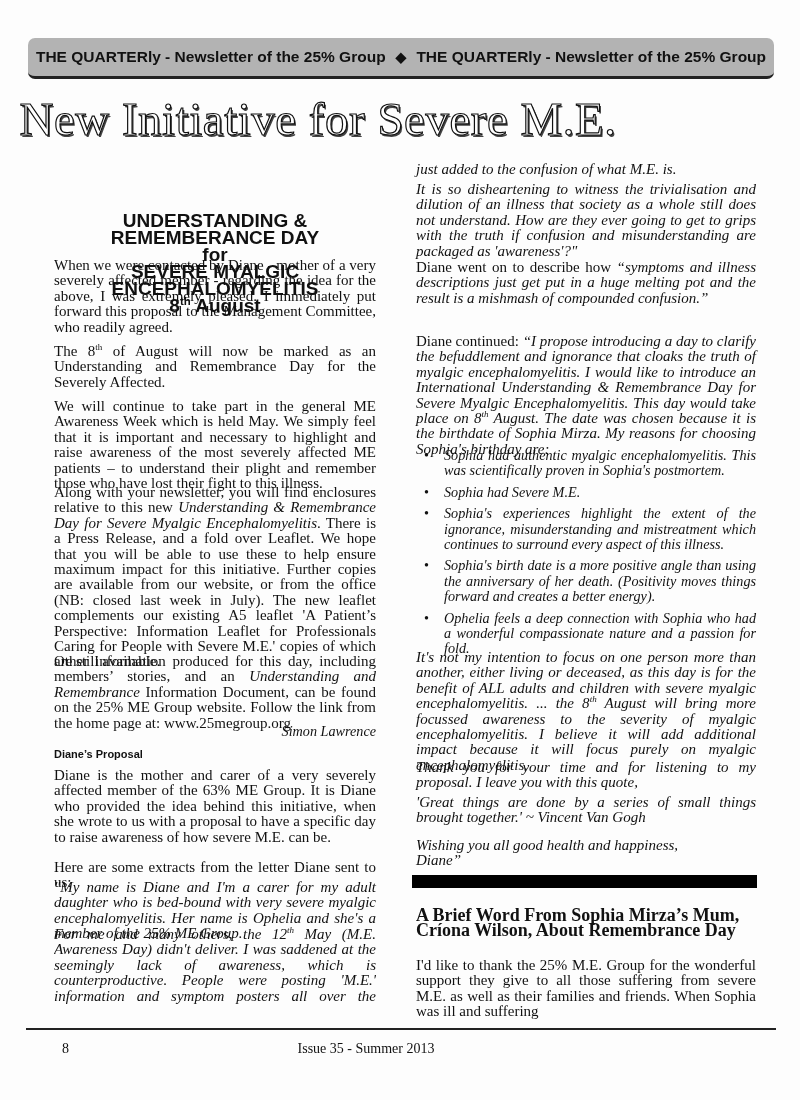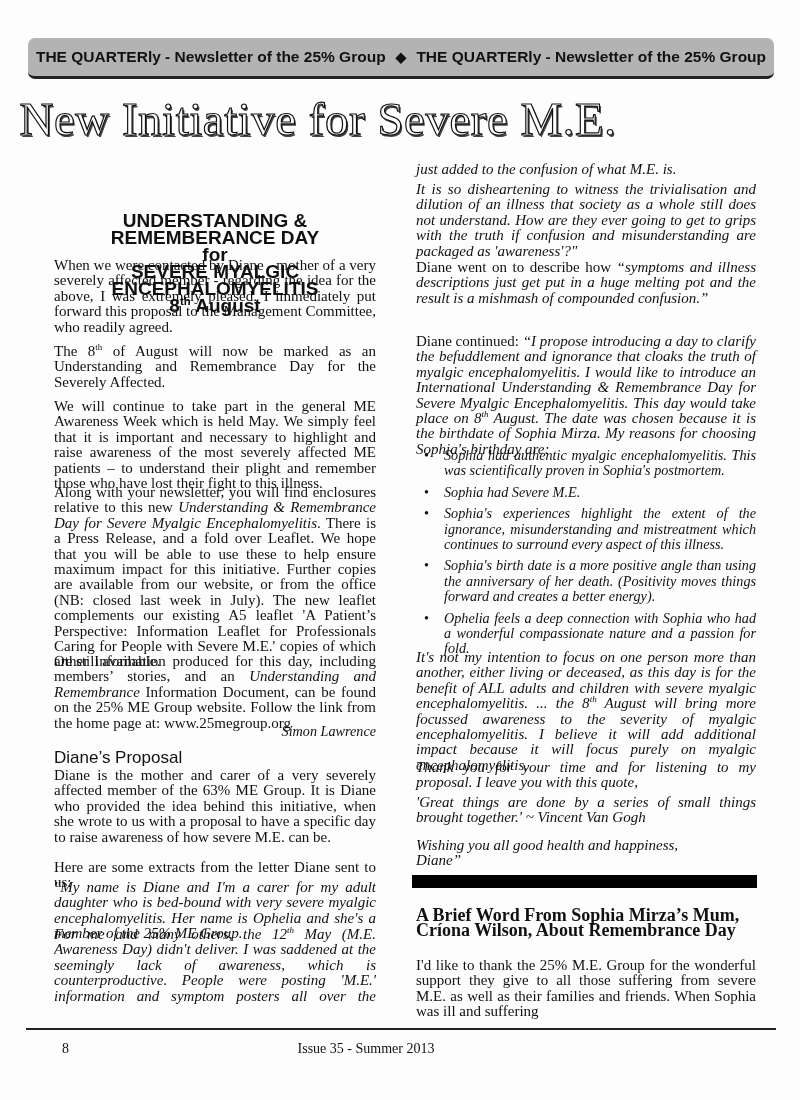--- a/index.html
+++ b/index.html
@@ -30,21 +30,21 @@
   sup { font-size: 0.6em; line-height: 0; }
 
   .p {
     position: absolute; font-family: "Liberation Serif", serif; font-size: 15px; line-height: 15.4px;
     text-align: justify; margin: 0;
   }
   .p i { font-style: italic; }
   .it { font-style: italic; }
 
   .sub-heading {
-    position: absolute; font-family: "Liberation Sans", sans-serif; font-weight: normal; font-size: 17px;
+    position: absolute; font-family: "Liberation Sans", sans-serif; font-weight: bold; font-size: 11px;
   }
 
   .signature { position: absolute; font-family: "Liberation Serif", serif; font-style: italic; font-size: 14.2px; }
 
   ul.bullets { position: absolute; margin: 0; padding: 0; list-style: none; }
   ul.bullets li {
     position: relative; padding-left: 28px; font-family: "Liberation Serif", serif; font-style: italic;
     font-size: 14.2px; line-height: 15.4px; text-align: justify; margin-bottom: 6px;
   }
   ul.bullets li .bullet { position: absolute; left: 8px; top: 0; font-style: normal; }

